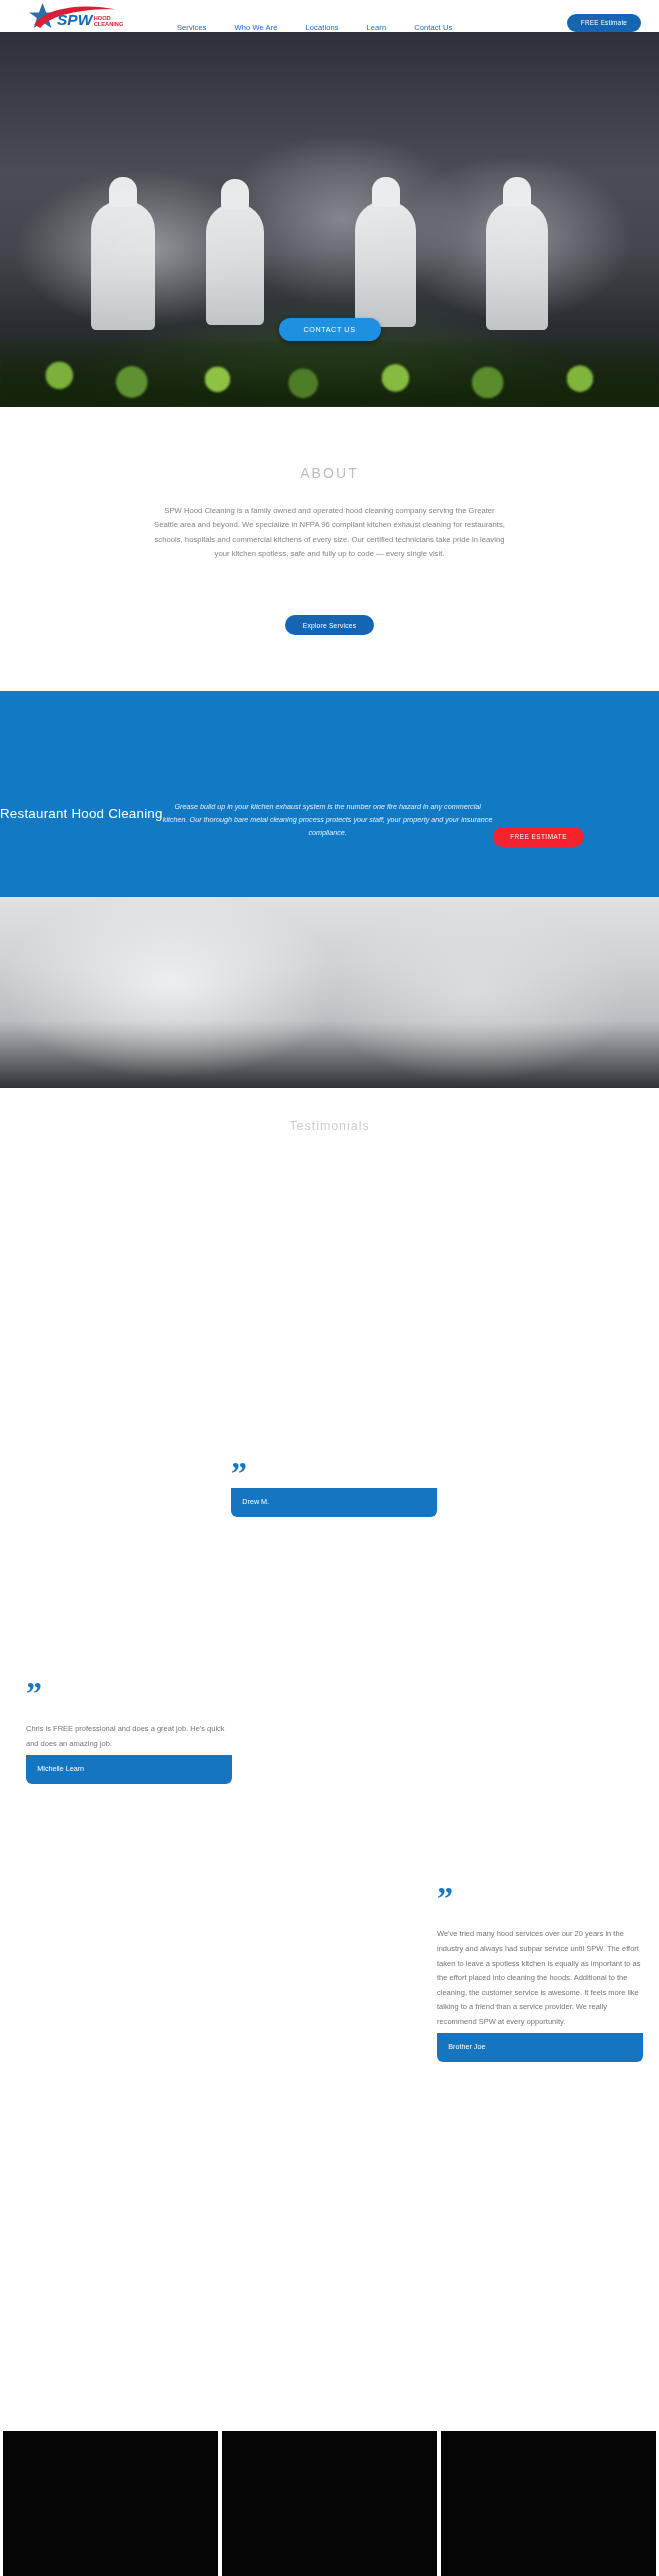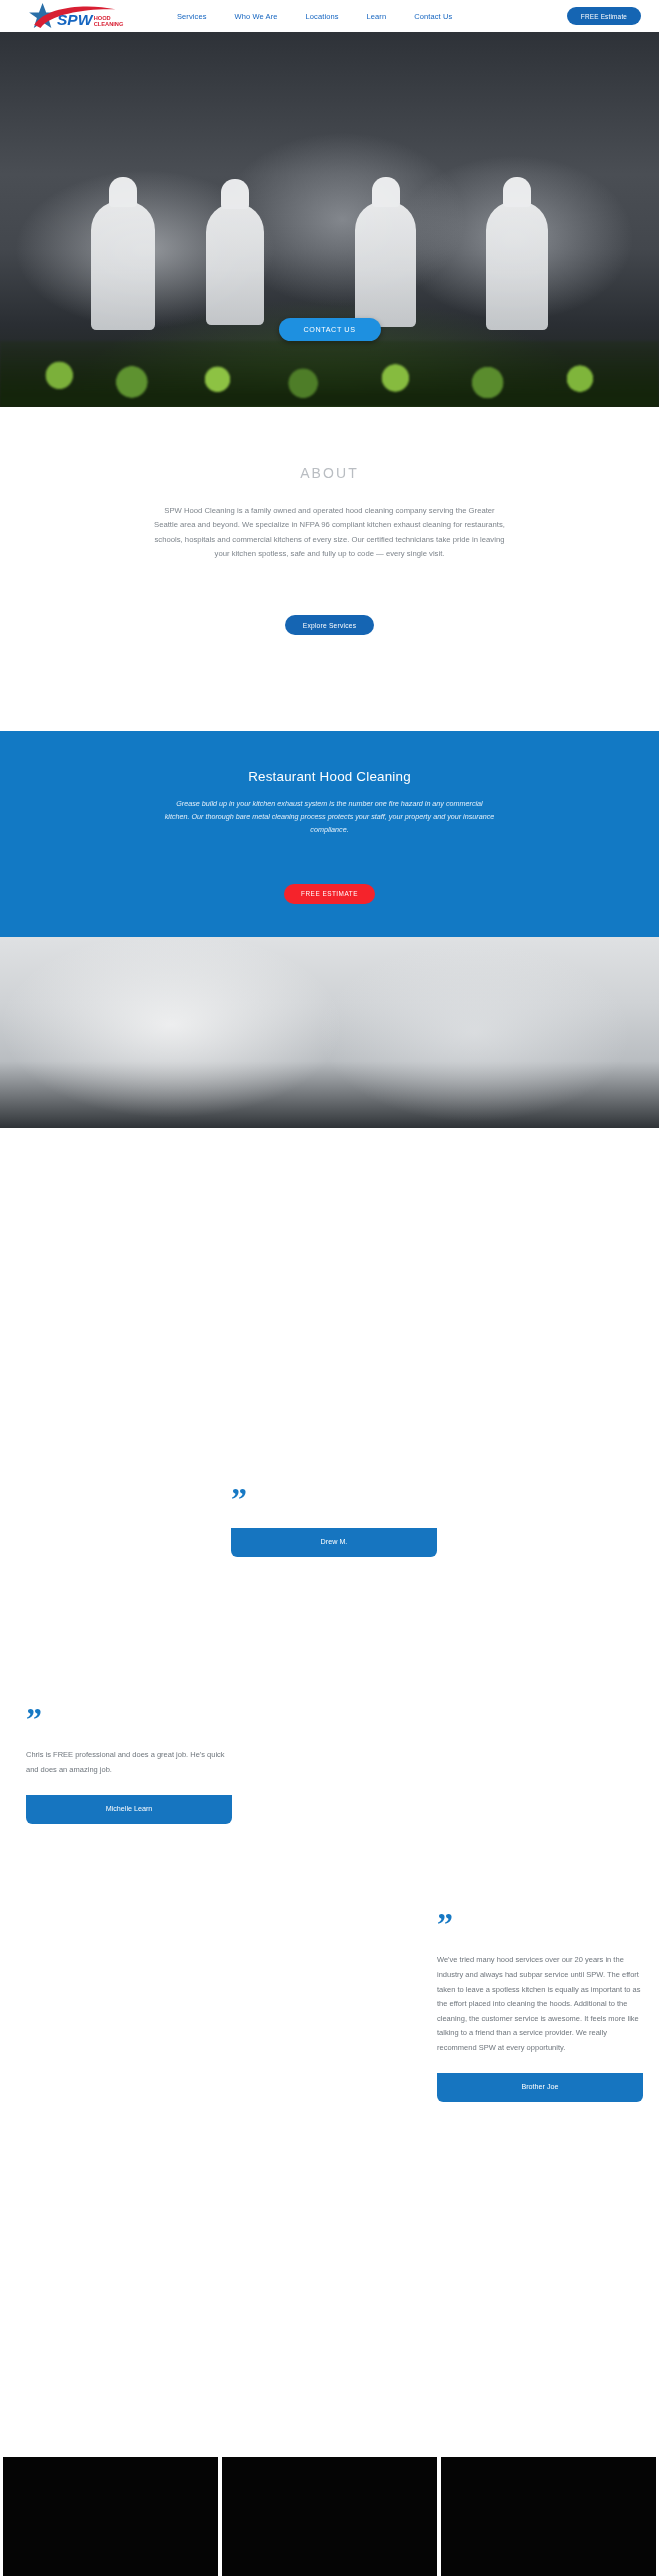--- a/index.html
+++ b/index.html
@@ -12,21 +12,21 @@
     -webkit-font-smoothing: antialiased;
   }
   body { width: 659px; overflow-x: hidden; }
 
   
   .site-header {
     height: 32px;
     width: 659px;
     background: #ffffff;
     display: flex;
-    align-items: center;
+    align-items: flex-end;
     padding: 0 18.5px 0 25px;
     position: relative;
     z-index: 40;
   }
   .logo-wrap {
     display: flex;
     align-items: center;
     width: 129px;
     height: 32px;
     position: relative;
@@ -163,27 +163,25 @@
     cursor: pointer;
     letter-spacing: 0.2px;
   }
 
   
   .blue-band {
     width: 659px;
     height: 206px;
     background: #1279c4;
     display: flex;
-    flex-direction: column;
     align-items: center;
     justify-content: flex-start;
     padding-top: 38px;
     color: #ffffff;
     text-align: center;
-    margin-top: 40px;
   }
   .band-title { font-size: 13.4px; font-weight: 400; letter-spacing: 0.2px; }
   .band-sub {
     max-width: 330px;
     margin-top: 13.4px;
     font-size: 7.2px;
     line-height: 1.8;
     color: #e4f0fa;
     font-style: italic;
   }
@@ -242,27 +240,26 @@
     font-weight: 700;
     letter-spacing: -1.5px;
   }
   .t-text {
     margin-top: 17.5px;
     font-size: 7.5px;
     line-height: 1.95;
     color: #6f767d;
   }
   .t-author {
-    margin-top: 17px;
+    margin-top: 3px;
     background: #1675c0;
     color: #ffffff;
     border-radius: 0 0 6.2px 6.2px;
     padding: 9.3px 11.3px 11.3px;
     font-size: 7.2px;
-    text-align: center;
   }
 
   
   .services-dark {
     width: 659px;
     background: #ffffff;
     padding: 0 0 0;
     display: flex;
     gap: 4.1px;
     justify-content: center;
@@ -321,20 +318,21 @@
 
 <section class="blue-band">
   <h3 class="band-title">Restaurant Hood Cleaning</h3>
   <p class="band-sub">Grease build up in your kitchen exhaust system is the number one fire hazard in any commercial kitchen. Our thorough bare metal cleaning process protects your staff, your property and your insurance compliance.</p>
   <button class="band-btn">FREE ESTIMATE</button>
 </section>
 
 <div class="photo-strip"></div>
 
 <section class="testimonials">
+  <h2 class="testimonials-title">Testimonials</h2>
 
   <div class="t-list">
 
     <article class="t-card t1">
       <div class="quote-mark">”</div>
       <div class="t-author">Drew M.</div>
     </article>
 
     <article class="t-card t2">
       <div class="quote-mark">”</div>

